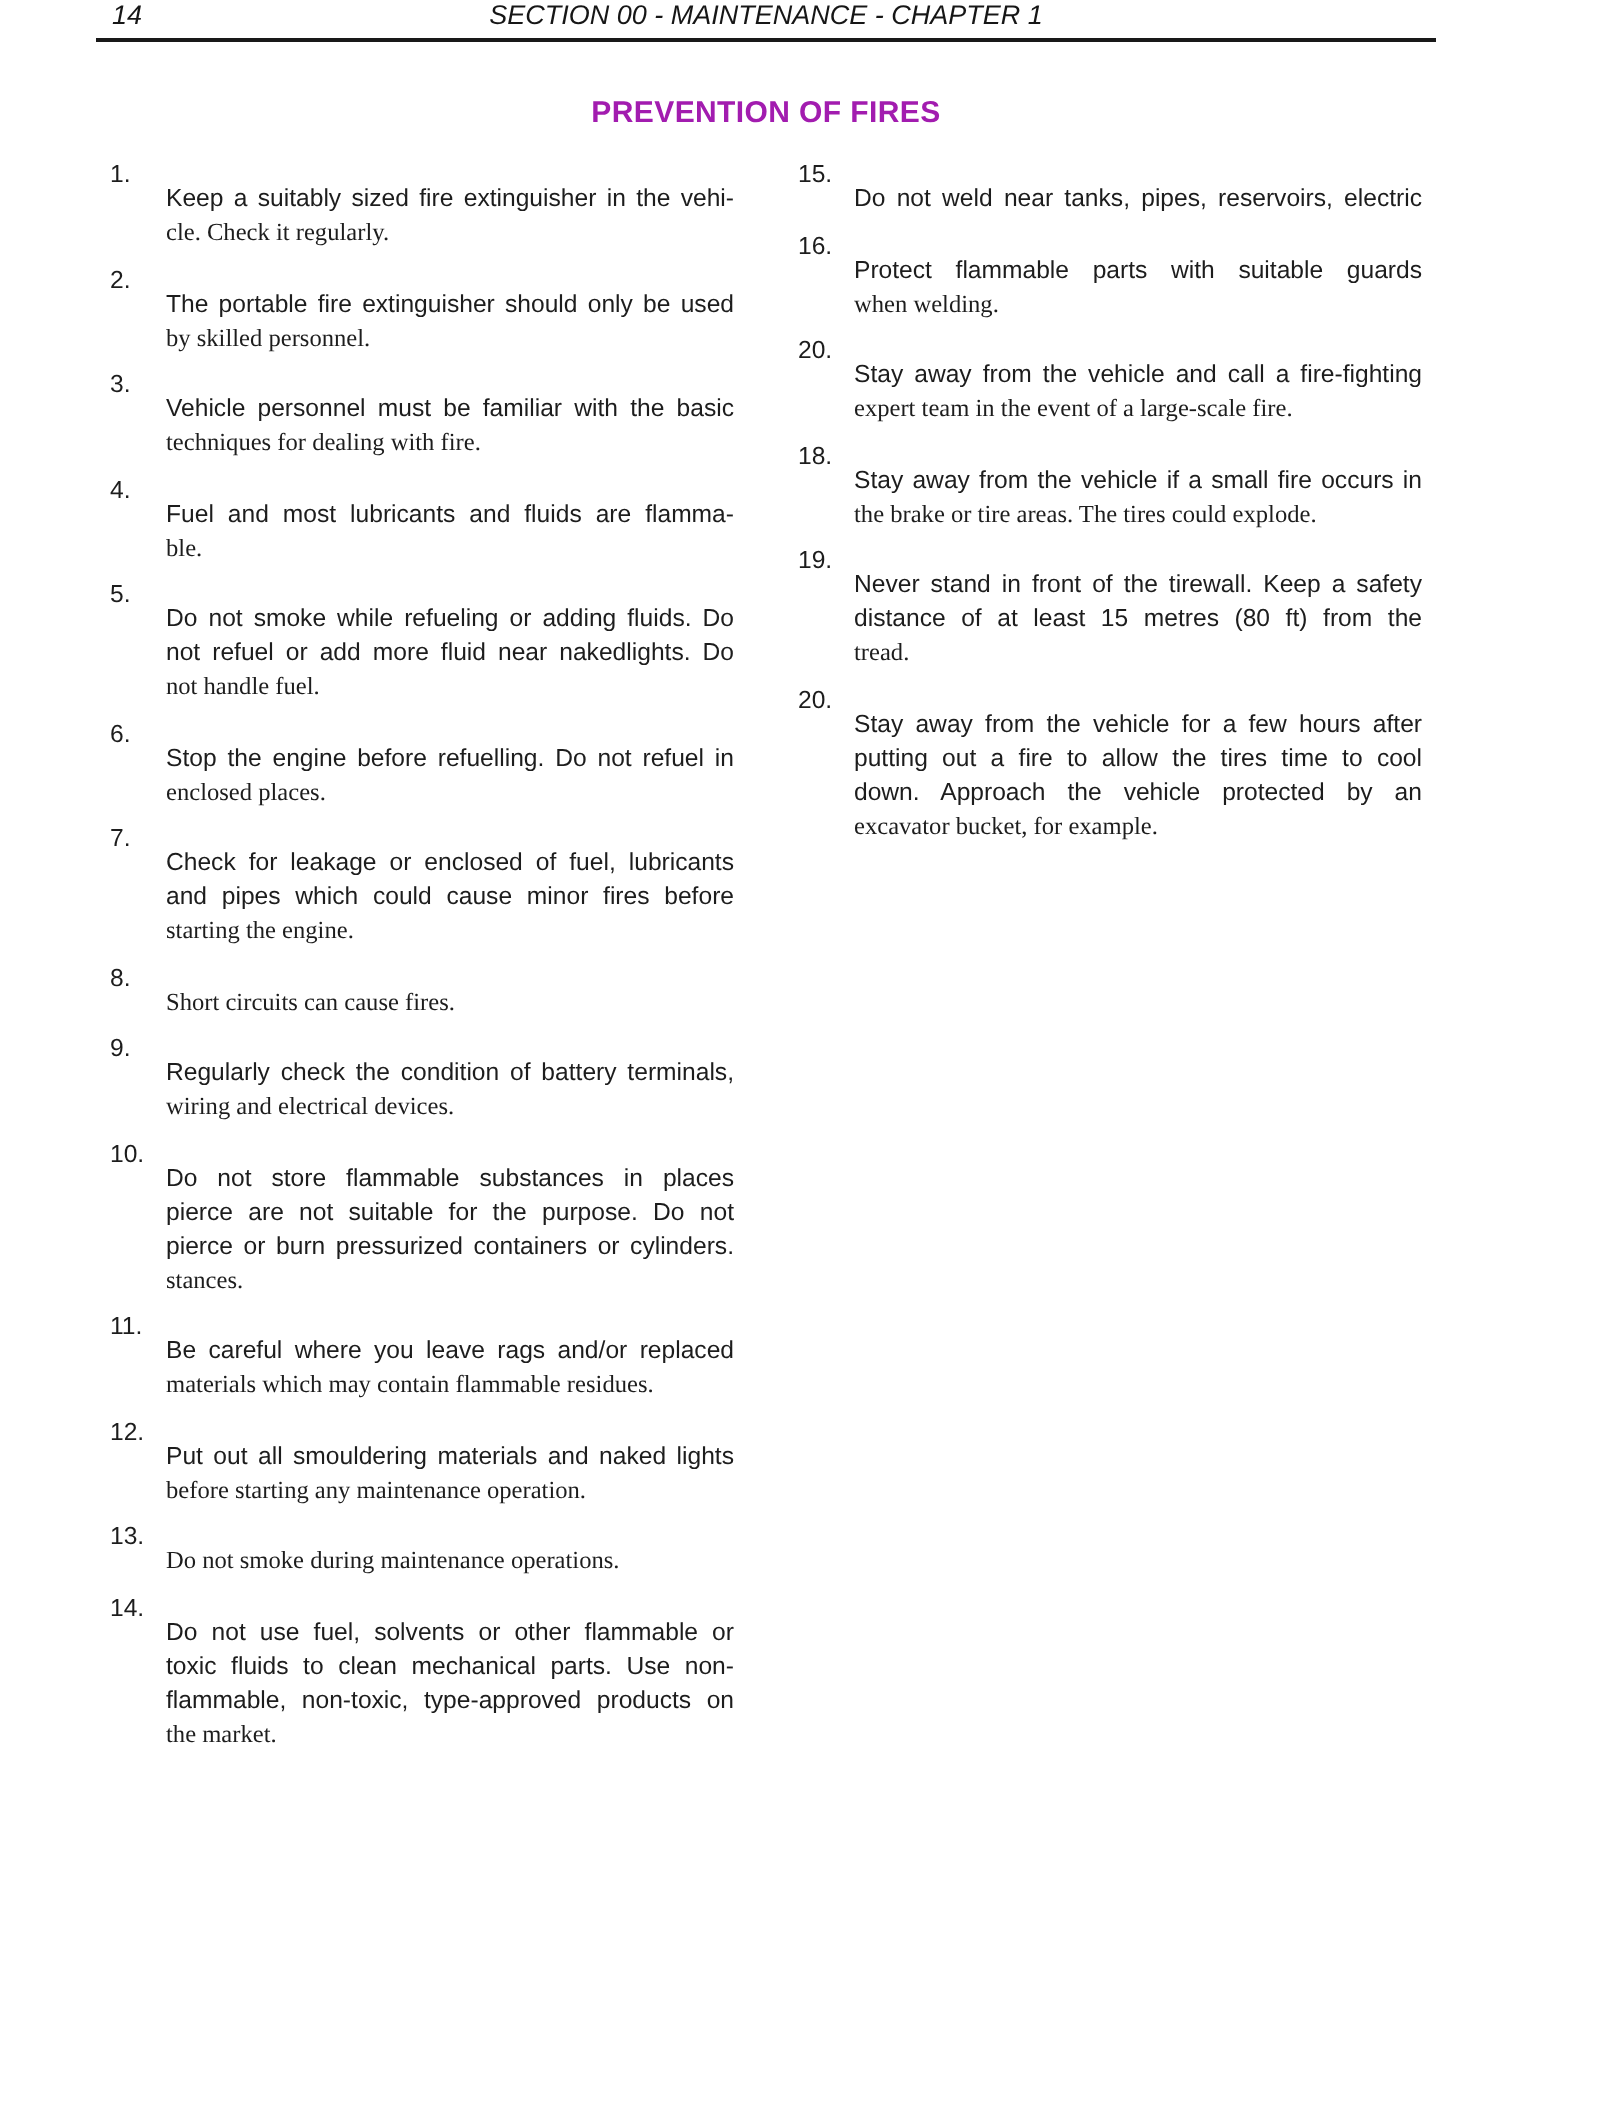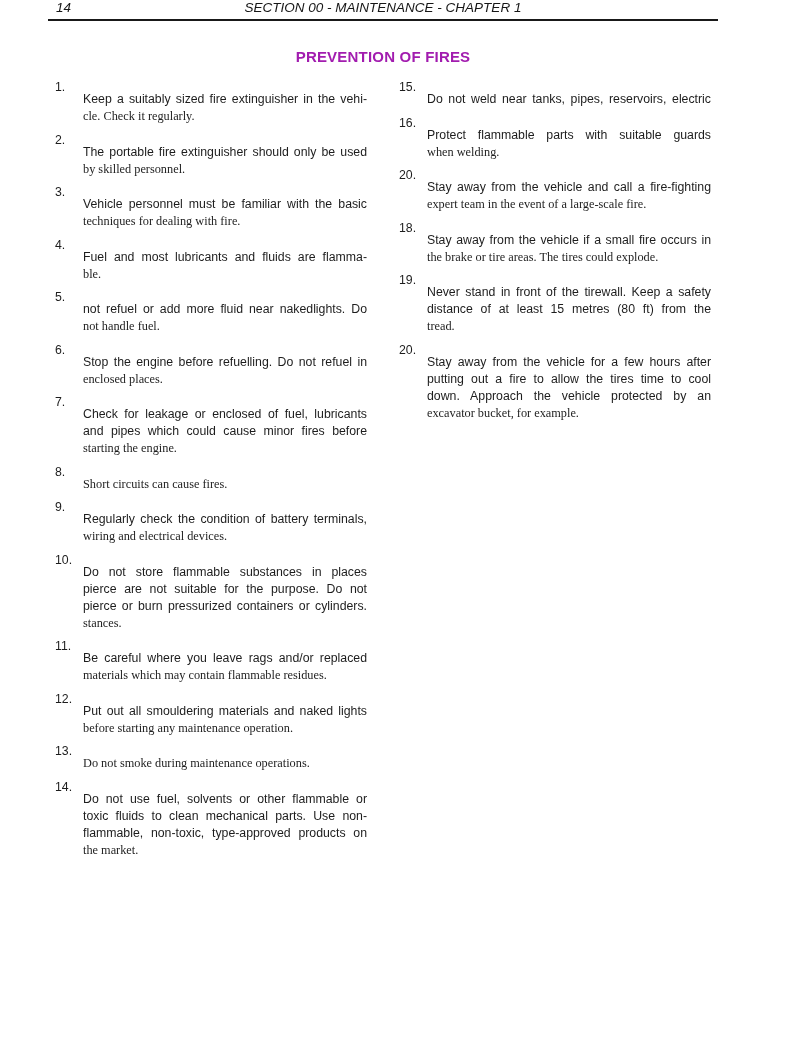--- a/index.html
+++ b/index.html
@@ -135,20 +135,21 @@
           <div class="item">
             <span class="item-num">4.</span>
             <div class="item-text">
               <div class="ln">Fuel and most lubricants and fluids are flamma-</div>
               <div class="ln last">ble.</div>
             </div>
           </div>
           <div class="item">
             <span class="item-num">5.</span>
             <div class="item-text">
+              <div class="ln">Do not smoke while refueling or adding fluids. Do</div>
               <div class="ln">not refuel or add more fluid near nakedlights. Do</div>
               <div class="ln last">not handle fuel.</div>
             </div>
           </div>
           <div class="item">
             <span class="item-num">6.</span>
             <div class="item-text">
               <div class="ln">Stop the engine before refuelling. Do not refuel in</div>
               <div class="ln last">enclosed places.</div>
             </div>

